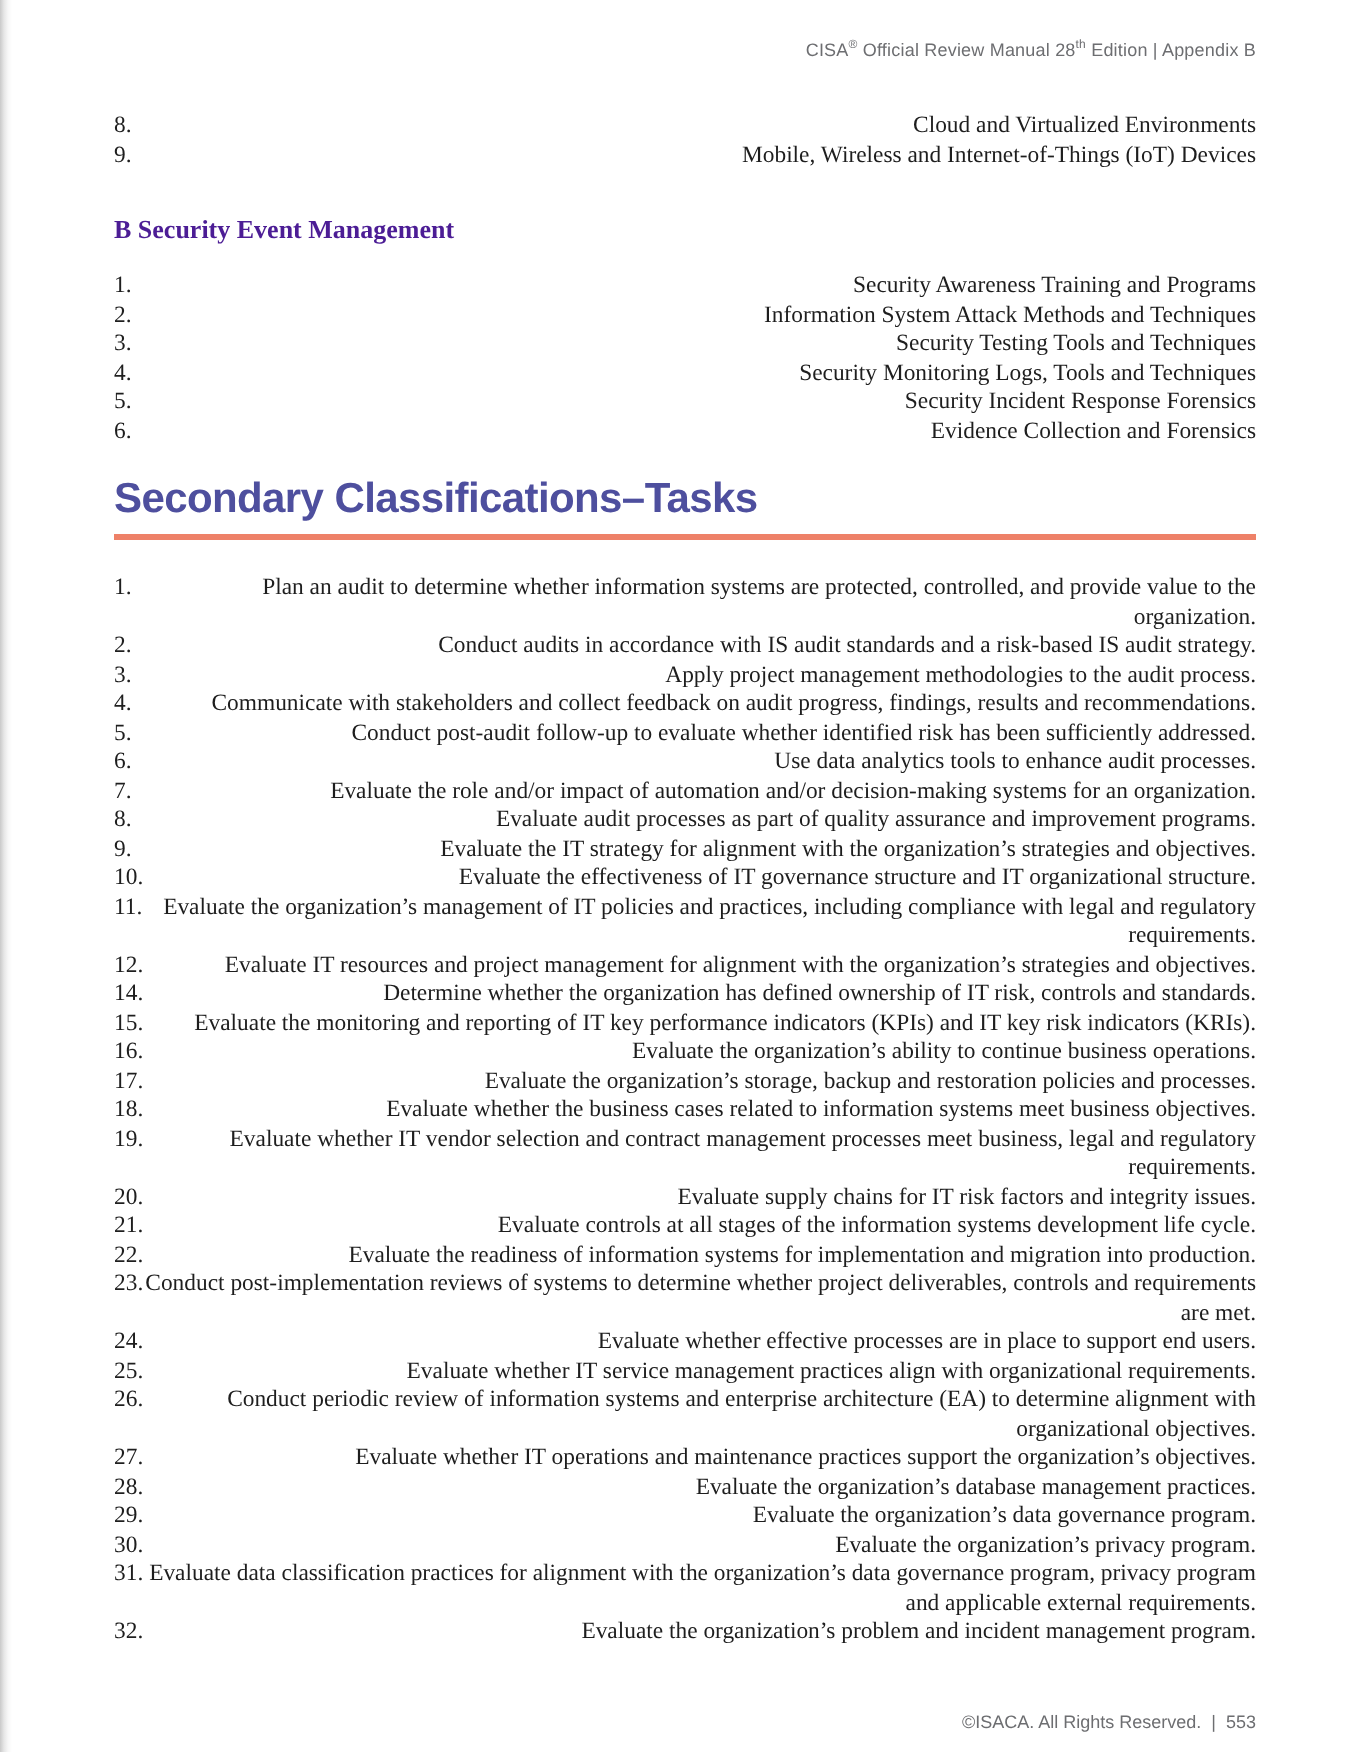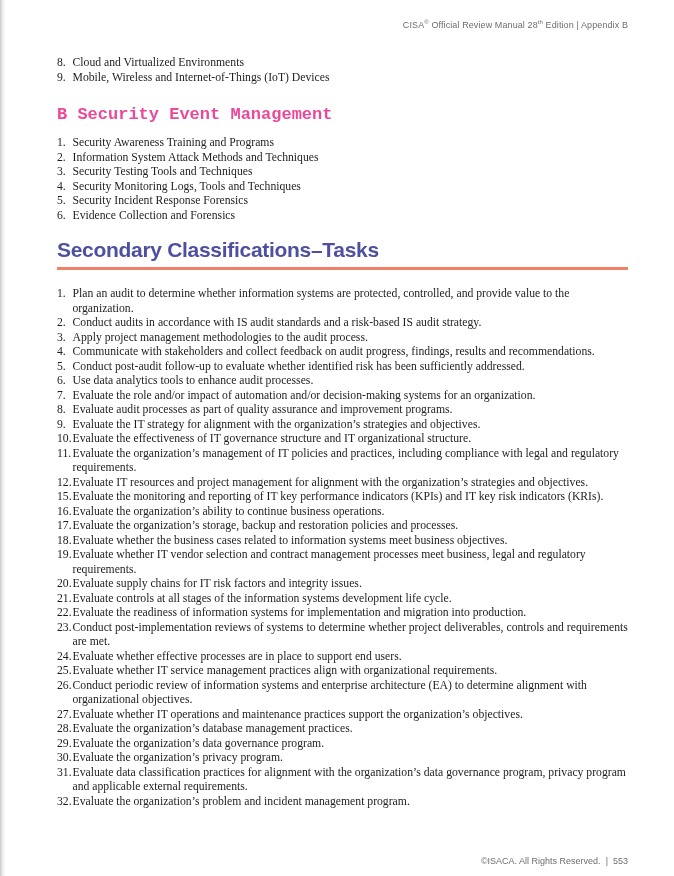--- a/index.html
+++ b/index.html
@@ -36,29 +36,29 @@
     vertical-align: super;
     line-height: 0;
   }
   .list { margin: 0; padding: 0; }
   .li {
     display: flex;
     font-size: 11.7px;
     line-height: 14.5px;
   }
   .li .num { flex: 0 0 15.5px; }
-  .li .txt { flex: 1; }
+  .li .txt { flex: 1; text-align: right; }
   .continued-list { margin-top: 25px; }
   .b-heading {
     margin-top: 22px;
-    font-family: Liberation Mono, monospace;
+    font-family: Liberation Serif, serif;
     font-weight: bold;
-    font-size: 17px;
+    font-size: 13px;
     line-height: 15px;
-    color: #ec4899;
+    color: #4c1d95;
   }
   .b-list { margin-top: 14px; }
   .secondary-heading {
     margin: 14px 0 0 0;
     font-family: "Liberation Sans", sans-serif;
     font-weight: bold;
     font-size: 21px;
     line-height: 26px;
     letter-spacing: -0.3px;
     color: var(--heading-color, #4e4f9e);
@@ -181,20 +181,24 @@
       </div>
         <div class="li">
         <span class="num">11.</span>
         <span class="txt">Evaluate the organization’s management of IT policies and practices, including compliance with legal and regulatory requirements.</span>
       </div>
         <div class="li">
         <span class="num">12.</span>
         <span class="txt">Evaluate IT resources and project management for alignment with the organization’s strategies and objectives.</span>
       </div>
         <div class="li">
+        <span class="num">14.</span>
+        <span class="txt">Determine whether the organization has defined ownership of IT risk, controls and standards.</span>
+      </div>
+        <div class="li">
         <span class="num">15.</span>
         <span class="txt">Evaluate the monitoring and reporting of IT key performance indicators (KPIs) and IT key risk indicators (KRIs).</span>
       </div>
         <div class="li">
         <span class="num">16.</span>
         <span class="txt">Evaluate the organization’s ability to continue business operations.</span>
       </div>
         <div class="li">
         <span class="num">17.</span>
         <span class="txt">Evaluate the organization’s storage, backup and restoration policies and processes.</span>

